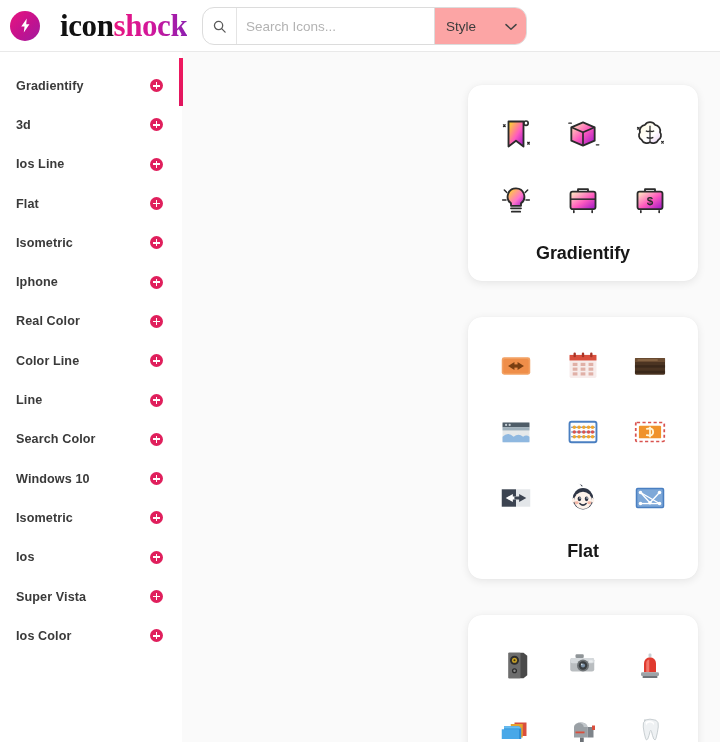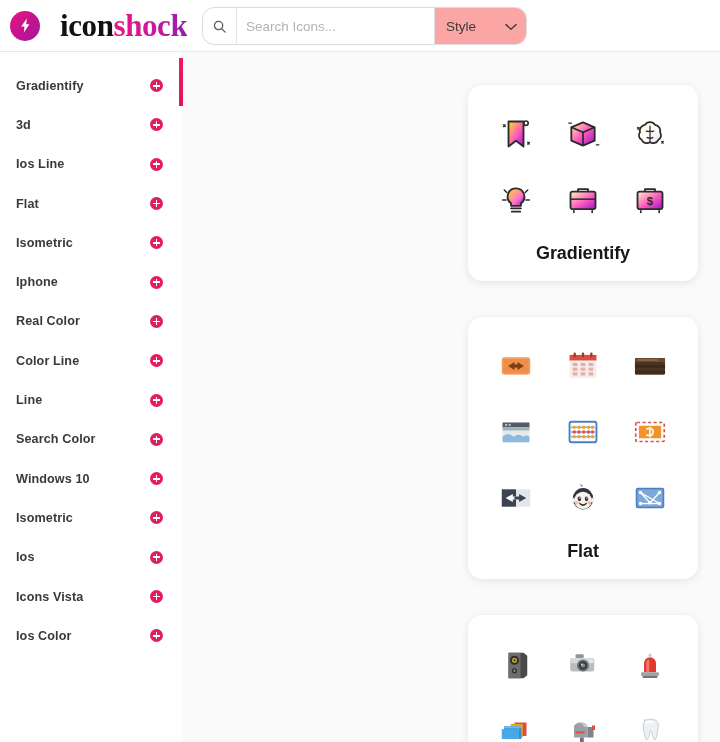--- a/index.html
+++ b/index.html
@@ -321,21 +321,21 @@
     </div>
     <div class="style-row">
       <span class="style-row-label">Isometric</span>
       <span class="plus-badge"></span>
     </div>
     <div class="style-row">
       <span class="style-row-label">Ios</span>
       <span class="plus-badge"></span>
     </div>
     <div class="style-row">
-      <span class="style-row-label">Icons Vista</span>
+      <span class="style-row-label">Super Vista</span>
       <span class="plus-badge"></span>
     </div>
     <div class="style-row">
       <span class="style-row-label">Ios Color</span>
       <span class="plus-badge"></span>
     </div>
   </div>
 </div>
 
 <div class="pink-accent"></div>

